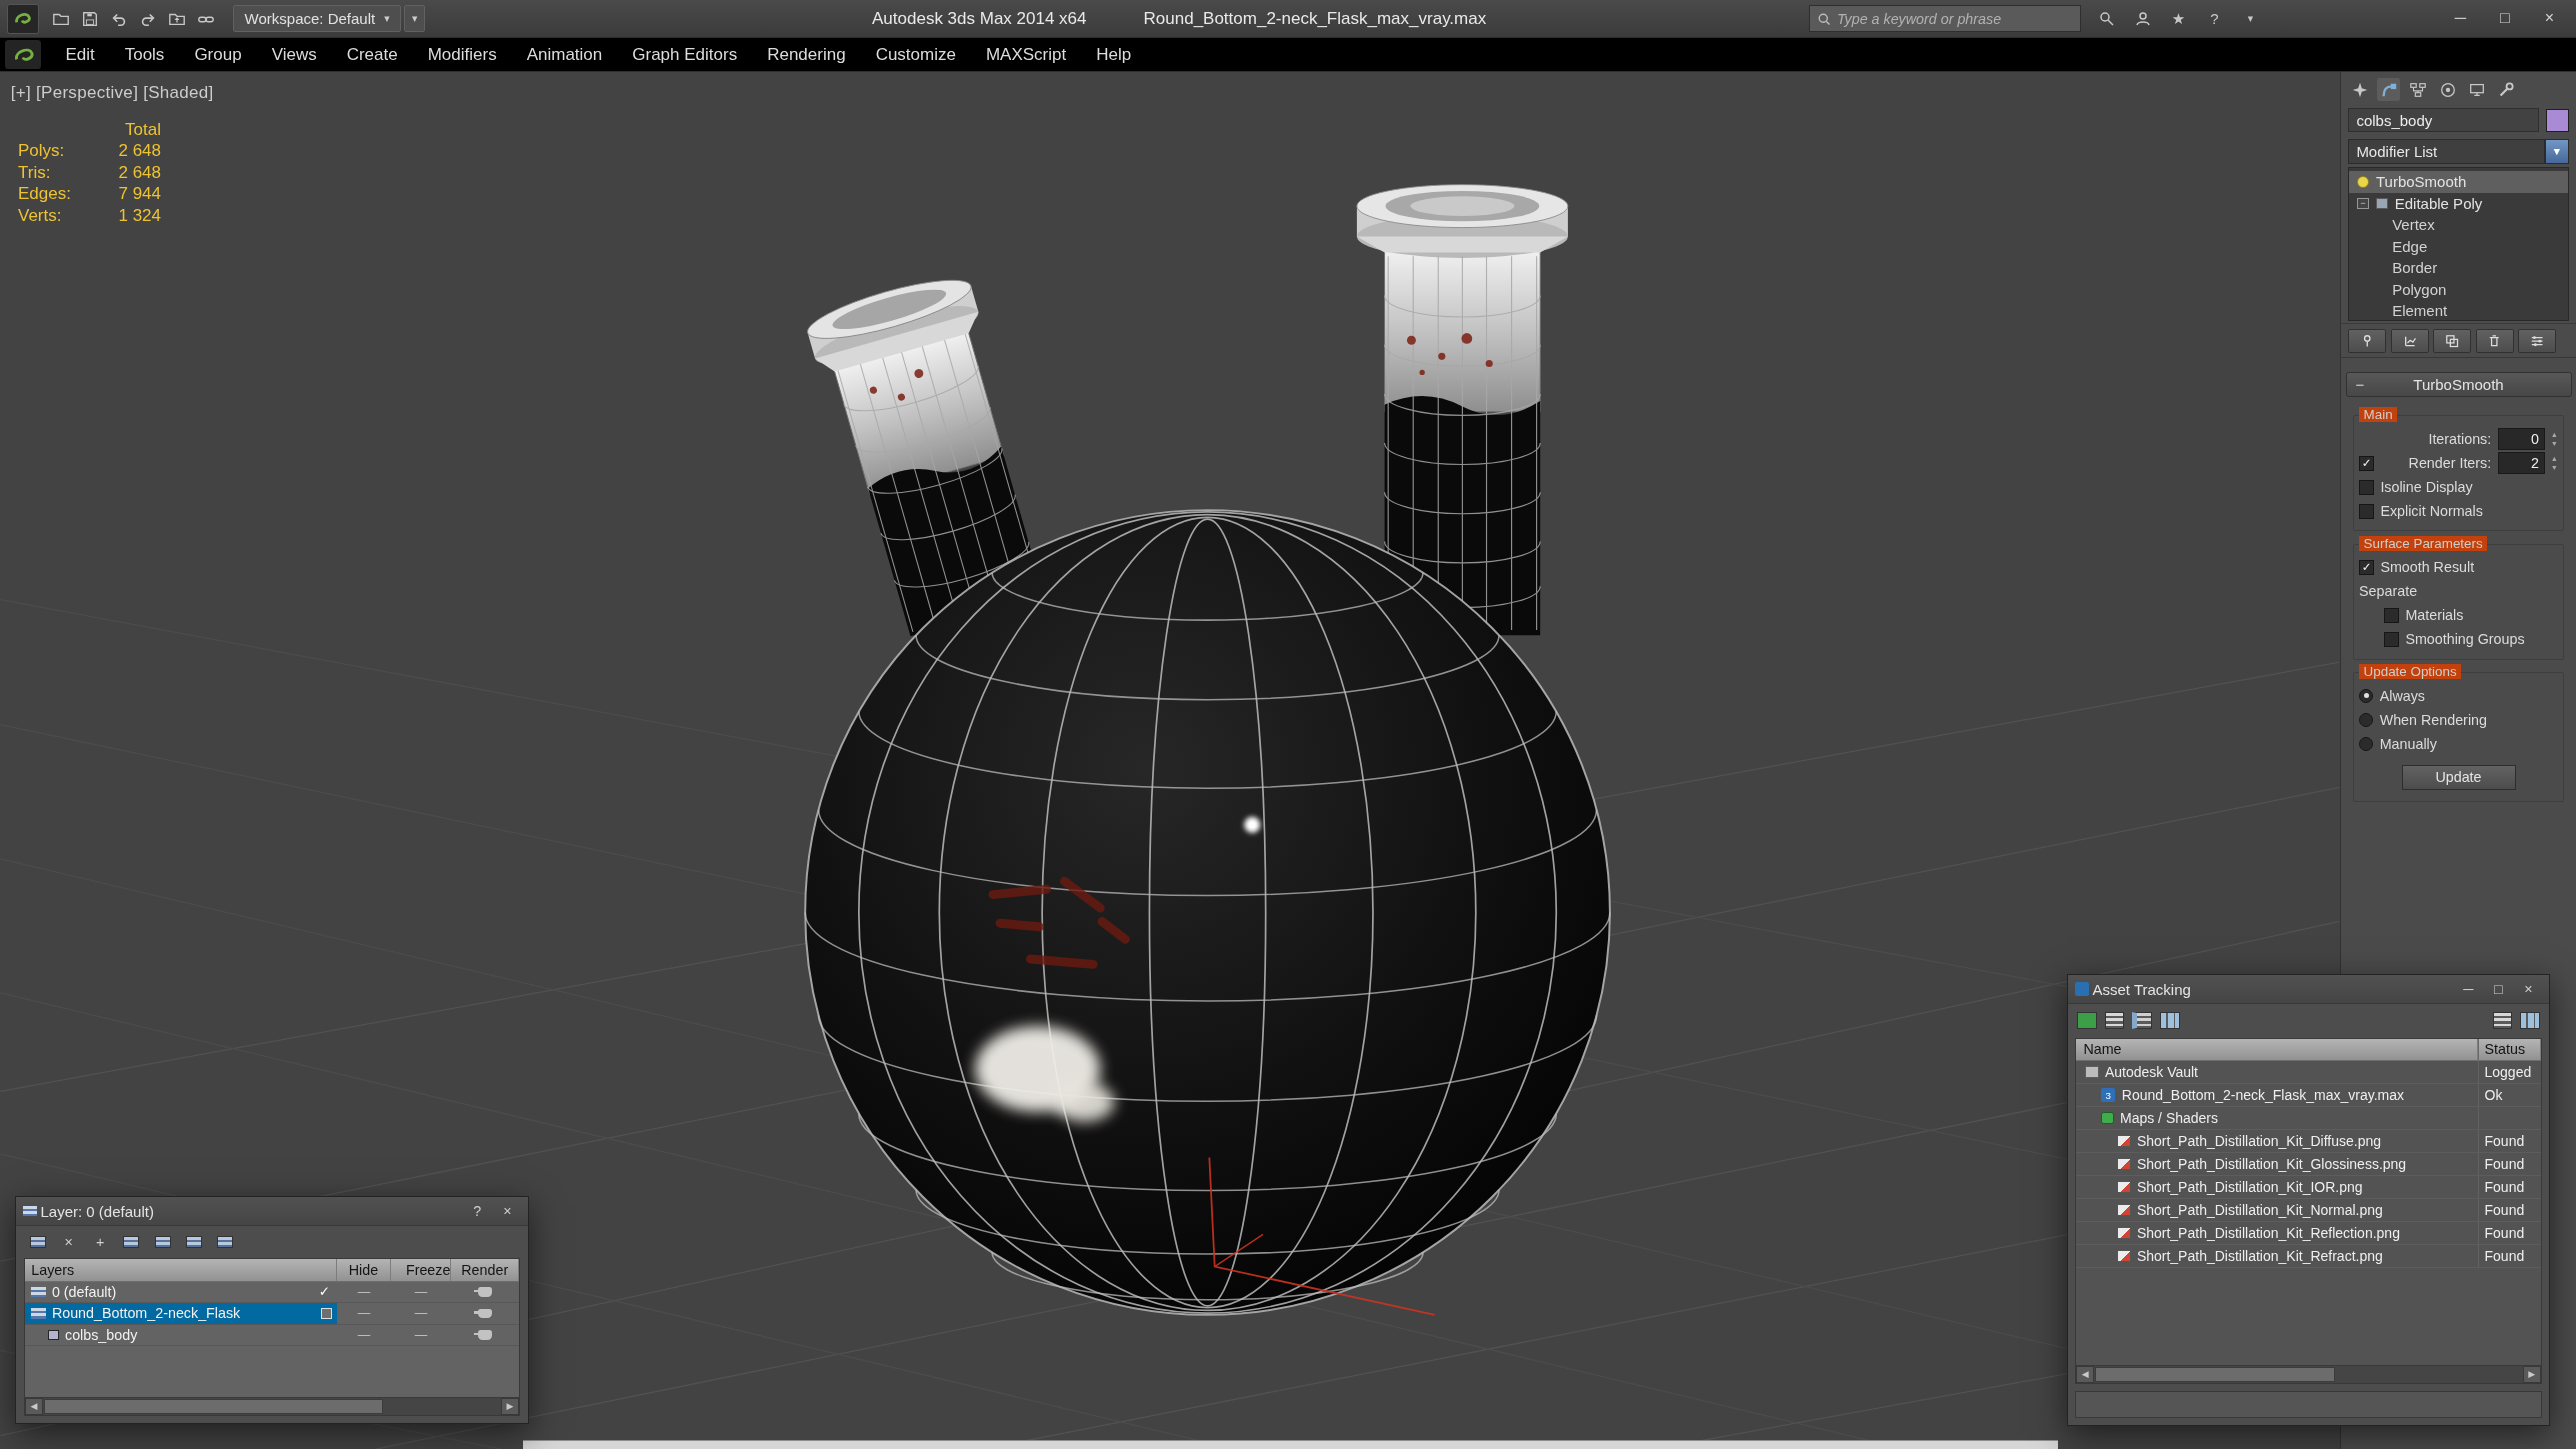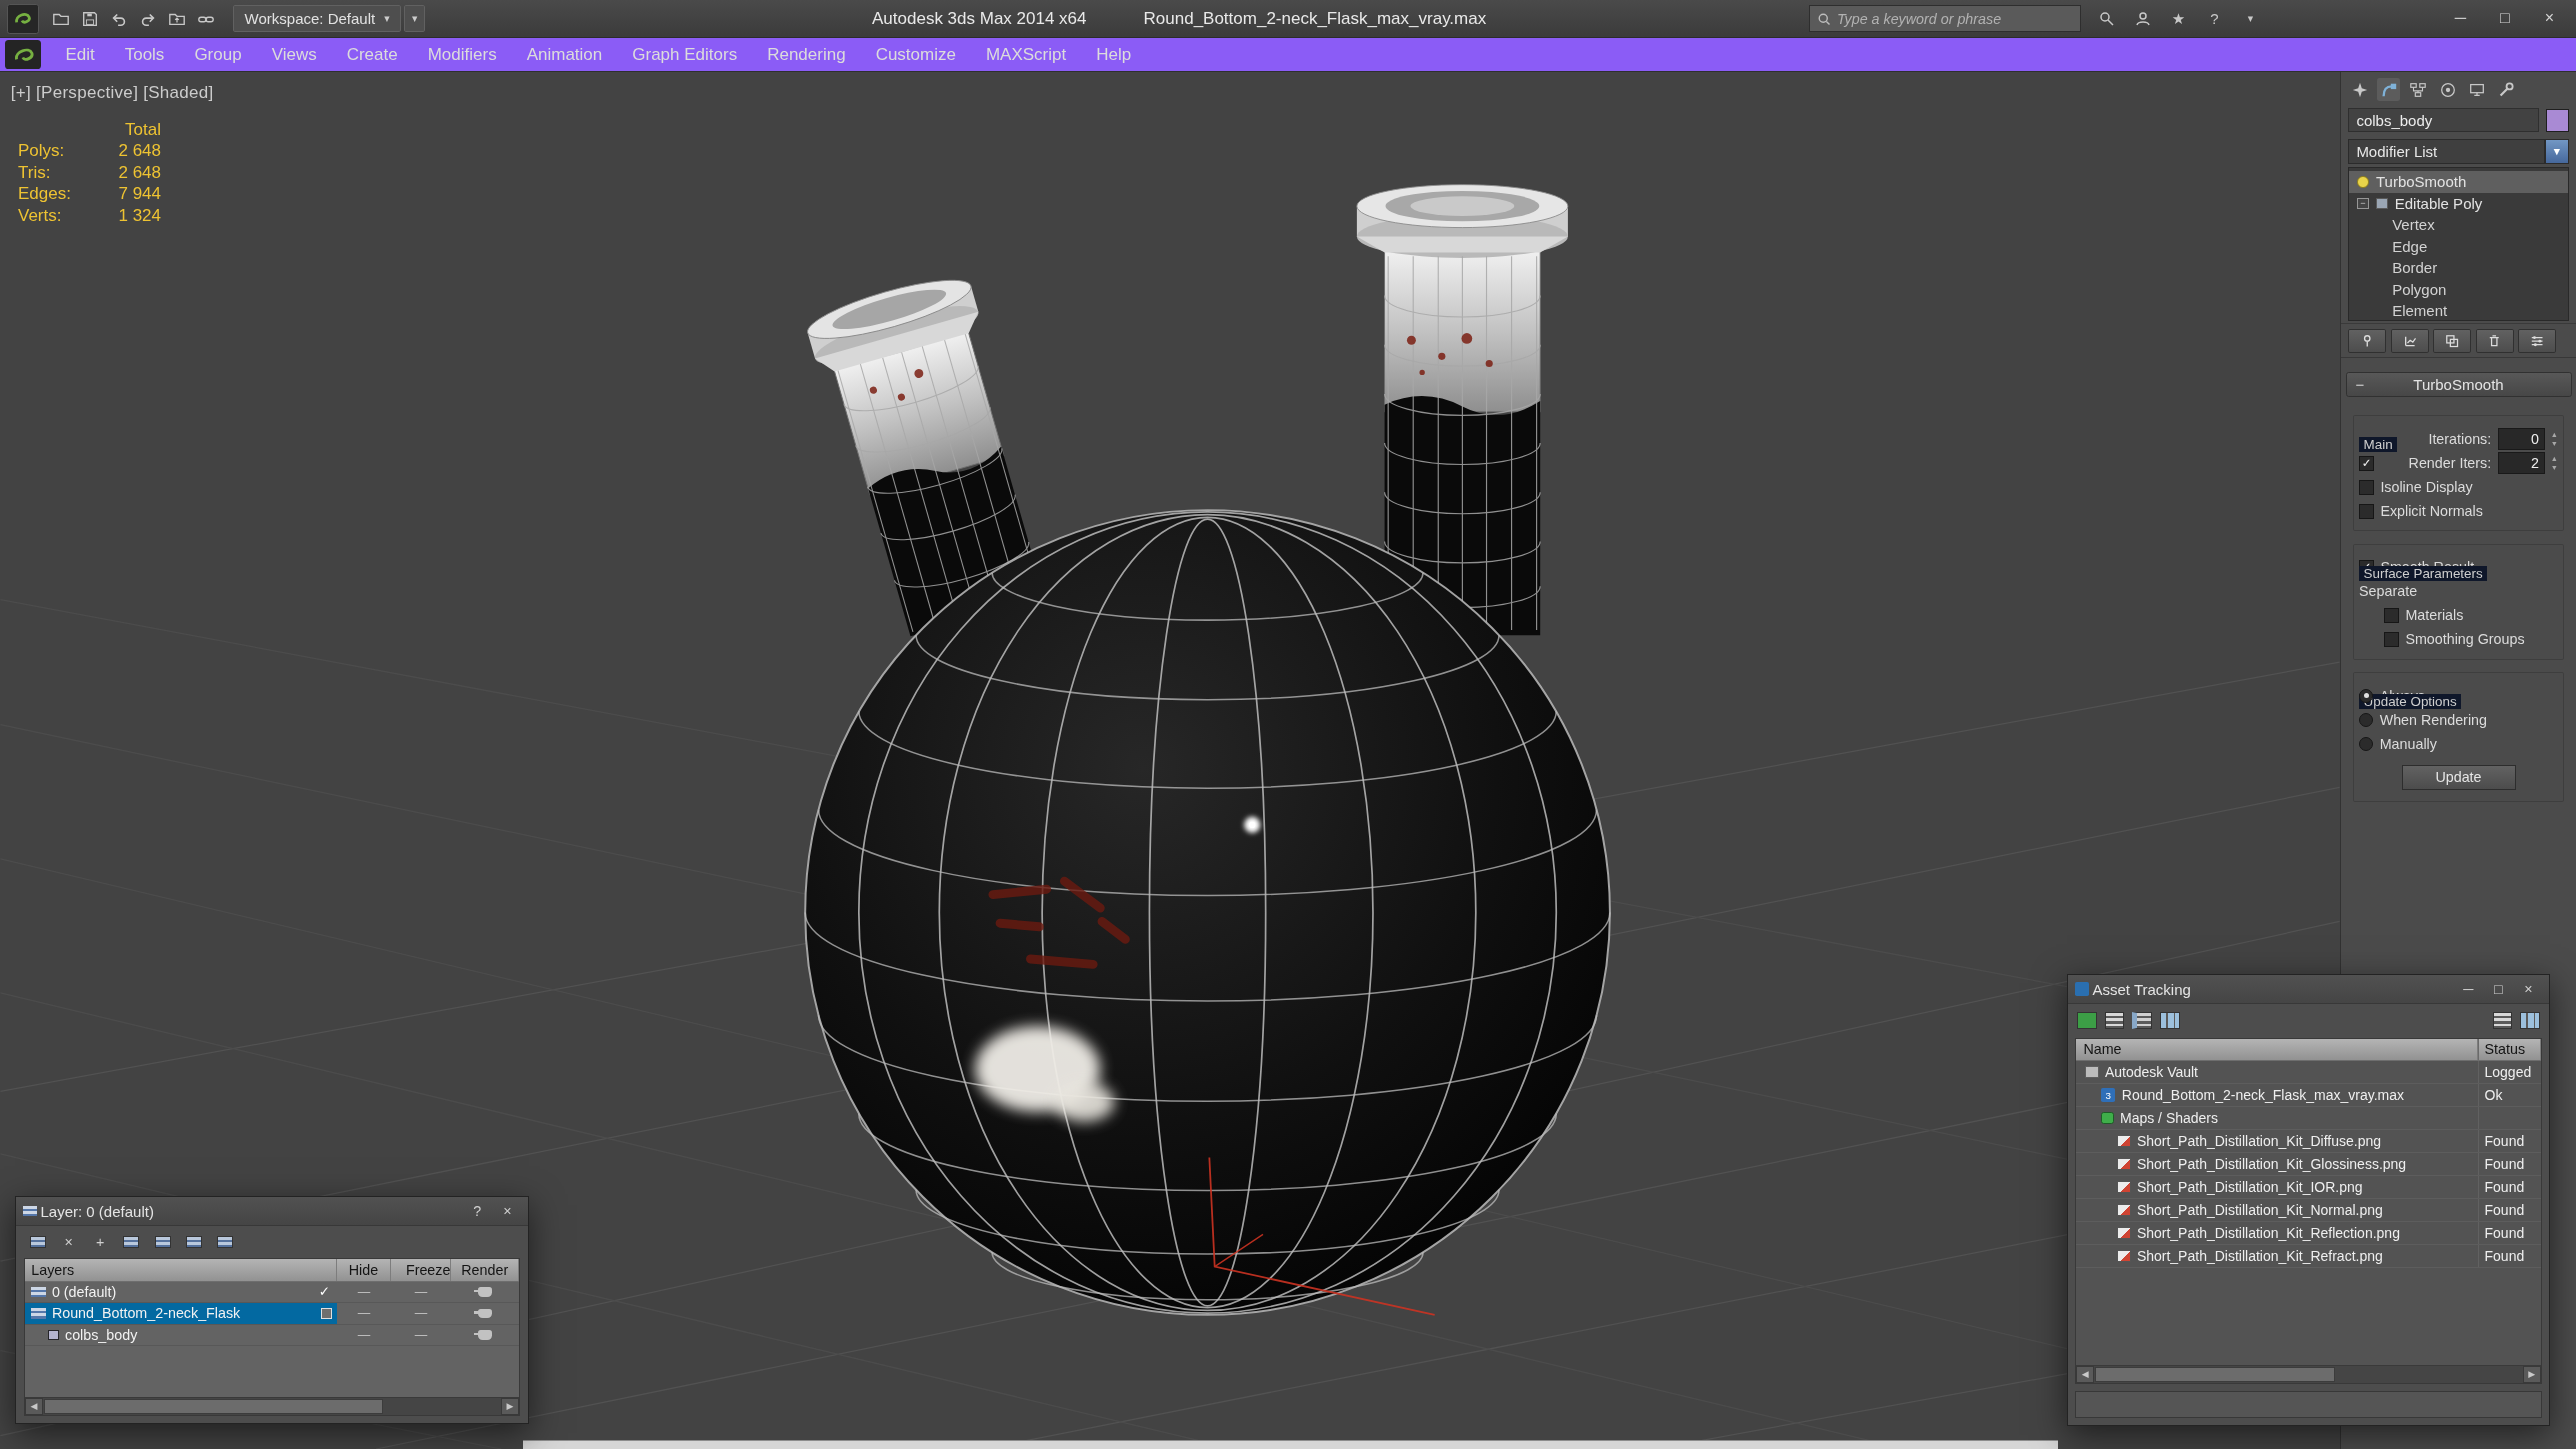--- a/index.html
+++ b/index.html
@@ -66,21 +66,21 @@
   }
   .win-controls { position: absolute; right: 7.2px; top: 4.5px; display: flex; gap: 5.4px; }
   .winbtn {
     width: 39px; height: 27px; display: flex; align-items: center; justify-content: center;
     color: #d5d5d5; font-size: 16px; border-radius: 1.8px;
   }
 
   
   .menubar {
     position: absolute; top: 38px; left: 0; right: 0; height: 34px;
-    background: #8b5cf6; border-bottom: 0.9px solid #2f2f2f;
+    background: #000000; border-bottom: 0.9px solid #2f2f2f;
     display: flex; align-items: center; z-index: 29;
   }
   .logo {
     width: 36px; height: 29px; margin: 0 9px 0 5.4px; background: #242424;
     border-radius: 3.6px; display: flex; align-items: center; justify-content: center;
   }
   .menu-item {
     padding: 0 15px; height: 100%; display: flex; align-items: center;
     font-size: 17px; color: #dcdcdc; white-space: nowrap;
   }
@@ -154,22 +154,22 @@
     border: 0.9px solid #313131; border-radius: 2.7px;
     display: flex; align-items: center; justify-content: center; color: #e4e4e4;
   }
   .ro-minus { position: absolute; left: 9px; color: #d5d5d5; }
   .ro-body { padding: 5.4px 1.8px 0; }
   .group {
     position: relative; border: 0.9px solid #3e3e3e; border-radius: 1.8px;
     margin: 12.5px 5.4px 7.2px; padding: 10.7px 5.4px 7.2px;
   }
   .group-label {
-    position: absolute; top: -9px; left: 5.4px; background: #0f172a;
-    padding: 0 4.5px; font-size: 13.4px; color: #cfcfcf; margin-top: 30px;
+    position: absolute; top: -9px; left: 5.4px; background: #c2410c;
+    padding: 0 4.5px; font-size: 13.4px; color: #cfcfcf;
   }
   .prow { display: flex; align-items: center; min-height: 24px; gap: 6.3px; }
   .prow.indent { padding-left: 25px; }
   .lbl-right { flex: 1; text-align: right; color: #dcdcdc; font-size: 14.3px; }
   .lbl { color: #dcdcdc; font-size: 14.3px; }
   .cb {
     width: 15px; height: 15px; background: #2b2b2b; border: 0.9px solid #161616;
     display: inline-flex; align-items: center; justify-content: center;
     color: #ececec; font-size: 11.6px; flex: none;
   }

